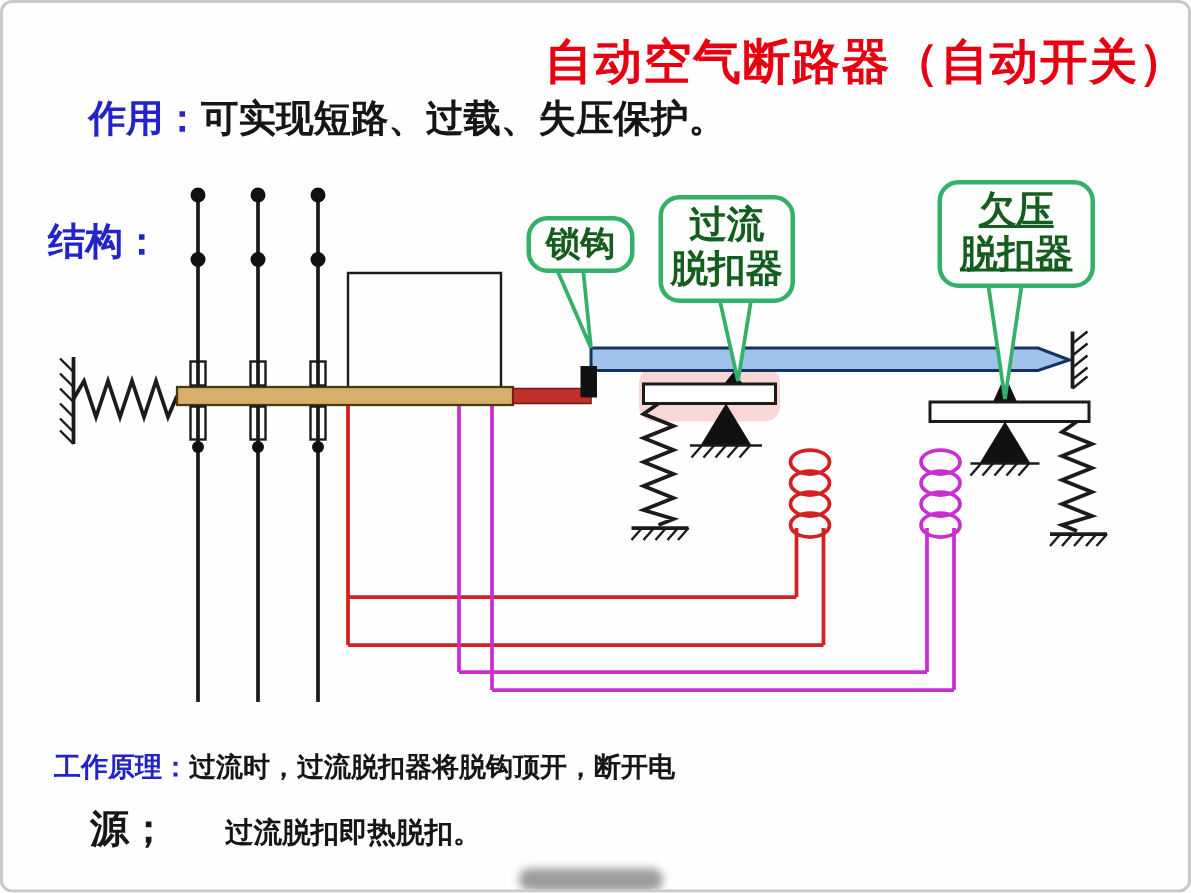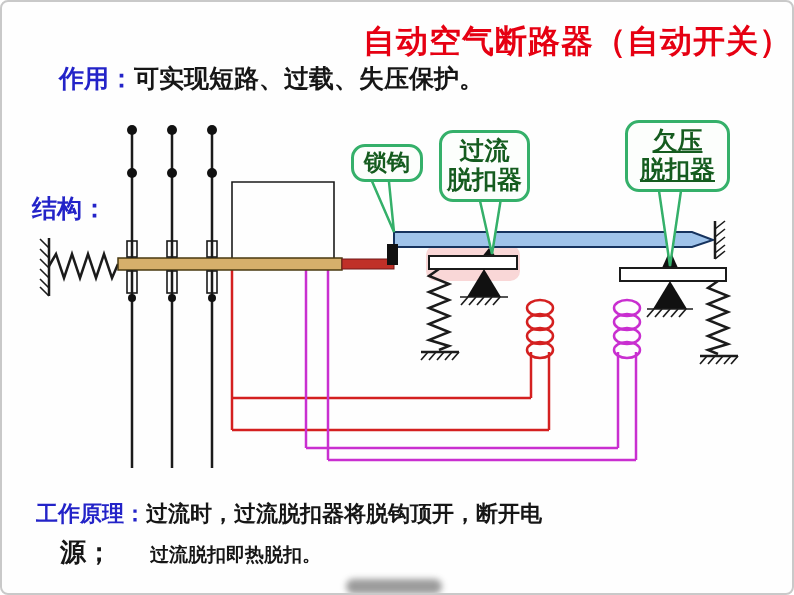--- a/index.html
+++ b/index.html
@@ -8,32 +8,32 @@
     background:#fefefe;border:2px solid #c9c9c9;border-radius:8px;overflow:hidden;
     font-family:"Liberation Serif", serif;font-weight:bold;
   }
   .title{
     position:absolute;top:18px;left:0;width:100%;text-align:right;
     font-size:32px;letter-spacing:1px;color:#e60012;
   }
   .blue{color:#2323c8;}
   .black{color:#161616;}
   .func-line{position:absolute;top:60px;left:34px;font-size:25px;white-space:nowrap;margin-left:23px;}
-  .struct-label{position:absolute;top:142px;left:30px;font-size:25px;margin-top:48px;}
+  .struct-label{position:absolute;top:142px;left:30px;font-size:25px;}
   svg.diagram{position:absolute;left:0;top:0;z-index:1;}
   .callout{
     position:absolute;z-index:2;text-align:center;
     border:3px solid #35b06a;border-radius:14px;background:#fcfefc;
     color:#155c1f;white-space:pre-line;line-height:1.15;
     font-family:"Liberation Serif", serif;font-weight:bold;
   }
   .co-lock{left:349px;top:142px;font-size:23px;padding:3px 10px;text-align:center;}
   .co-oc{left:437px;top:128px;font-size:25px;padding:4px 5px;}
   .co-uv{left:623px;top:118px;font-size:25px;padding:4px 12px;text-decoration:underline;}
-  .principle{position:absolute;top:497px;left:34px;font-size:22px;white-space:nowrap;z-index:2;}
+  .principle{position:absolute;top:497px;left:34px;font-size:18px;white-space:nowrap;z-index:2;}
   .principle2{position:absolute;top:533px;left:58px;font-size:26px;white-space:nowrap;z-index:2;display:flex;align-items:baseline;}
   .note{font-size:19px;margin-left:38px;}
   .watermark{
     position:absolute;left:344px;top:577px;width:96px;height:15px;z-index:2;
     background:#3a3a3a;opacity:.5;border-radius:8px;filter:blur(3px);
   }
   
   .k{stroke:#1b1b1b;stroke-width:2.5px;fill:none;}
   .kt{stroke:#1b1b1b;stroke-width:1.6px;fill:none;}
   .fb{fill:#111;stroke:none;}

